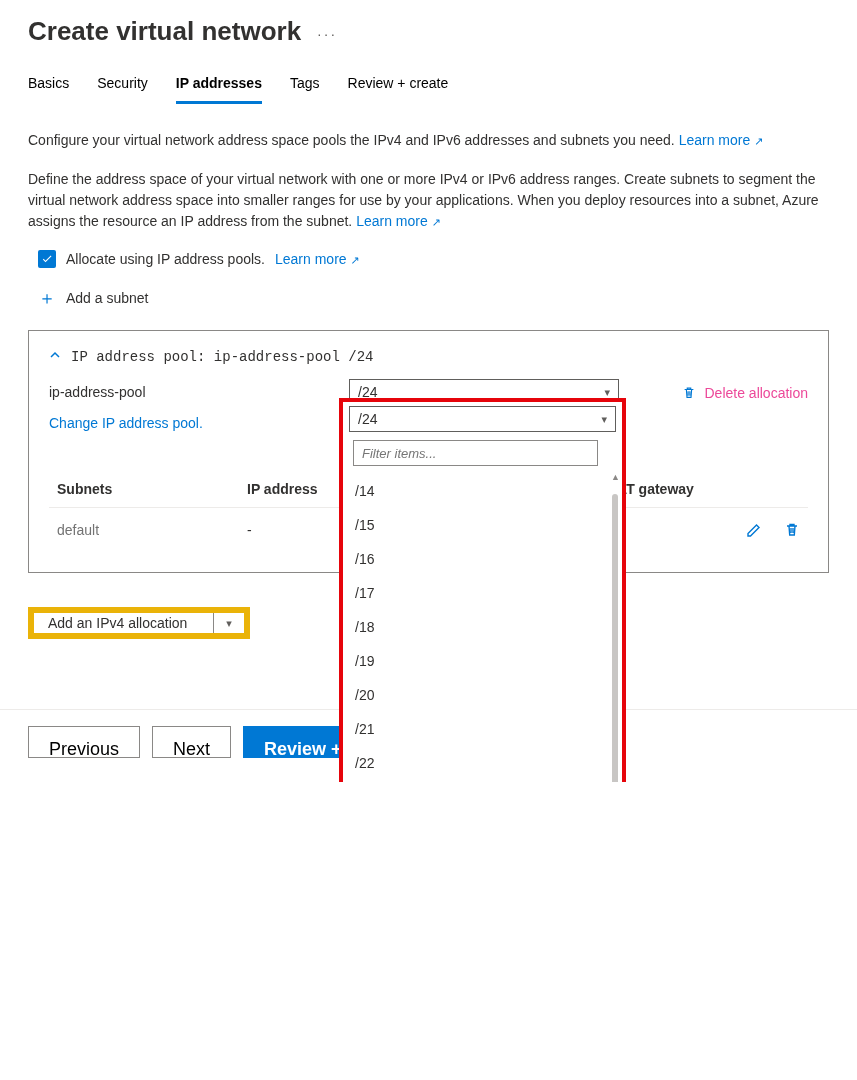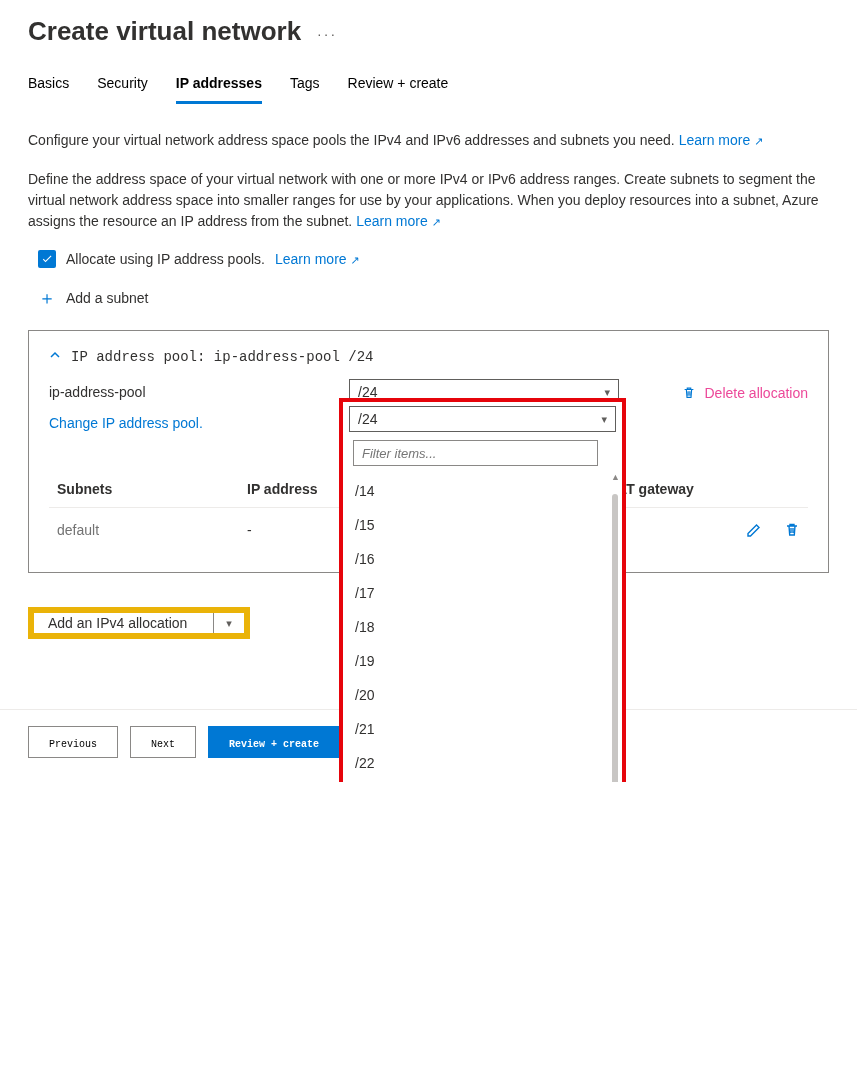--- a/index.html
+++ b/index.html
@@ -99,21 +99,21 @@
     position:absolute; left:0; right:0; text-align:center; font-size:9px; color:#8a8886;
   }
   .dd-scroll .arrow-up { top:-2px; }
   .dd-scroll .arrow-down { bottom:-2px; }
   .footer {
     margin-top: 70px; border-top:1px solid #edebe9;
     padding: 16px 28px 24px 28px; display:flex; gap:12px;
   }
   .btn {
     height: 32px; padding: 12px 20px; border:1px solid #8a8886; background:#fff;
-    cursor:pointer; font-family:Liberation Mono, monospace; font-size:10px;
+    cursor:pointer; font-family:Liberation Sans, sans-serif; font-size:18px;
   }
   .btn.primary { background:#0078d4; color:#fff; border-color:#0078d4; font-weight:600;}
 </style>
 </head>
 <body>
 
 <div class="page">
   <div class="title-row">
     <h1>Create virtual network</h1>
     <span class="ellipsis">···</span>

